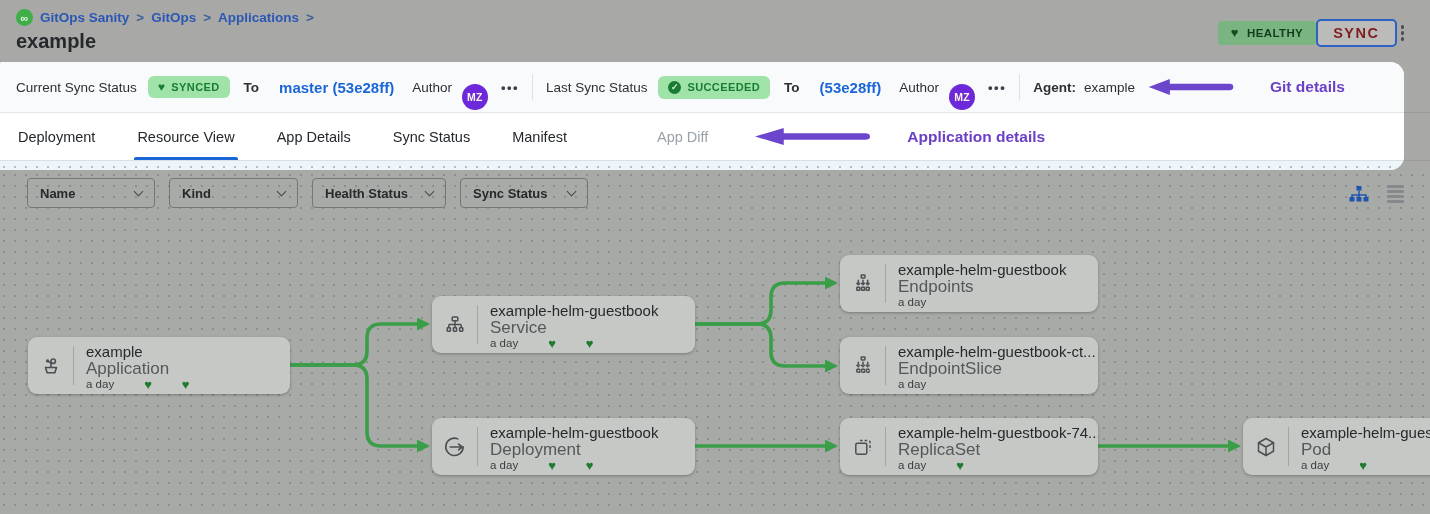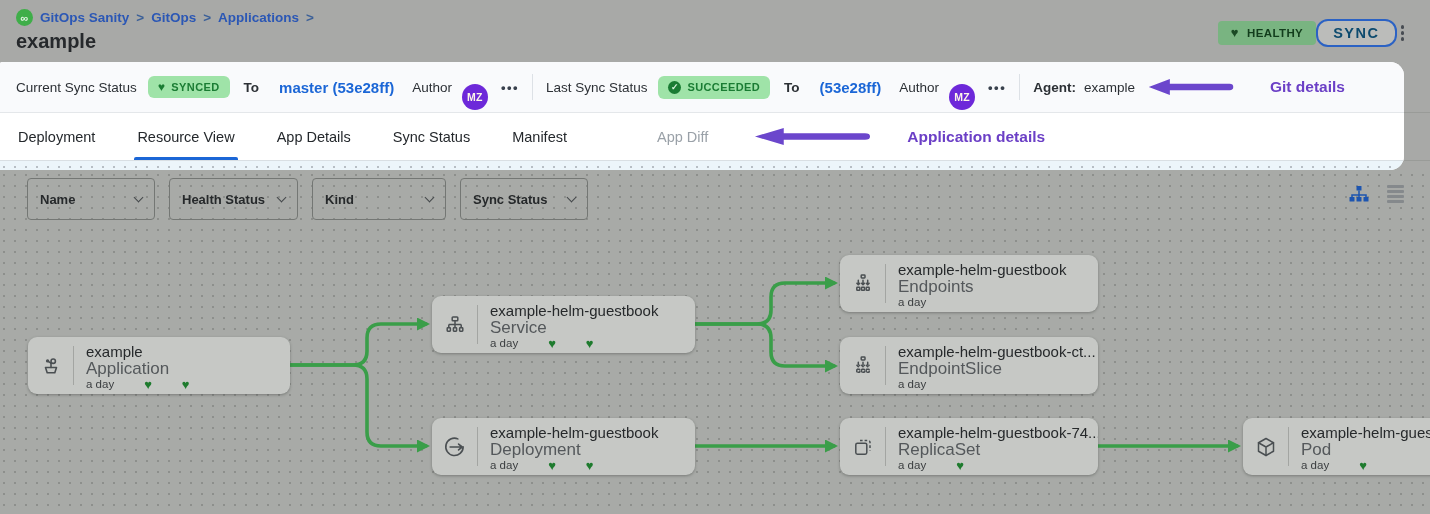--- a/index.html
+++ b/index.html
@@ -19,22 +19,22 @@
     display:flex; align-items:center; justify-content:center; font-size:11px; font-weight:700; }
   .crumb-link { color:#2b57b5; text-decoration:none; cursor:pointer; }
   .crumb-sep { color:#3c6098; font-weight:600; }
   .page-title { position:absolute; top:30px; left:16px; font-size:20px; font-weight:700; color:#26292c; }
 
   .header-actions { position:absolute; top:19px; right:22px; display:flex; align-items:center; }
   .healthy-badge { display:flex; align-items:center; gap:8px; background:#79b481; border-radius:4px;
     padding:6px 13px; color:#123d1c; font-size:11.5px; font-weight:700; letter-spacing:.4px; }
   .heart::before { content:"♥"; }
   .h-dark { color:#1a4a24; font-size:13px; line-height:10px; }
-  .sync-btn { background:rgba(255,255,255,0.22); border:2px solid #2b62c4; border-radius:12px;
-    color:#0c4a6e; font-family:inherit; font-size:14.5px; font-weight:700; letter-spacing:1.5px;
+  .sync-btn { background:rgba(255,255,255,0.22); border:2px solid #2b62c4; border-radius:5px;
+    color:#7f1d1d; font-family:inherit; font-size:14.5px; font-weight:700; letter-spacing:1.5px;
     padding:4px 15px; cursor:pointer; }
   .kebab { display:flex; flex-direction:column; gap:2.5px; padding:3px 4px; cursor:pointer; }
   .kebab i { width:3.5px; height:3.5px; border-radius:50%; background:#474c52; }
 
   
   .panel { position:absolute; top:62px; left:0; width:1404px; height:108px; background:#fff;
     border-radius:2px 14px 14px 0; overflow:hidden; }
   .syncbar { height:50px; background:#f9fafc; display:flex; align-items:center; padding:0 16px;
     font-size:13.5px; color:#2c3035; }
   .sb-label { white-space:nowrap; }
@@ -71,21 +71,21 @@
   .strip { height:10px; background:#ecf5fa; border-top:1px solid #d9dfe3;
     background-image:radial-gradient(1px 1.6px at 4px 6px, #b7bec4 92%, rgba(0,0,0,0)); background-size:11px 11px; }
   .right-line { position:absolute; left:1404px; width:26px; height:1px; background:#999b98; }
   .l1 { top:112px; } .l2 { top:160px; }
 
   
   .canvas { position:absolute; top:170px; left:0; width:1430px; height:344px; background:#a8aaa7;
     background-image:radial-gradient(1px 1.7px at 4px 5px, #8d8f8c 92%, rgba(0,0,0,0)); background-size:11px 11px; }
 
   .filters { position:absolute; top:8px; left:27px; display:flex; gap:14px; }
-  .chip { height:42px; border:1px solid #747774; border-radius:4px; display:flex; align-items:center;
+  .chip { height:30px; border:1px solid #747774; border-radius:4px; display:flex; align-items:center;
     justify-content:space-between; padding:0 12px; font-size:13px; font-weight:600; color:#26292b;
     cursor:pointer; }
   .chip:nth-of-type(1){ width:128px; } .chip:nth-of-type(2){ width:129px; }
   .chip:nth-of-type(3){ width:134px; } .chip:nth-of-type(4){ width:128px; }
   .chev { width:7px; height:7px; border-right:1.6px solid #44484b; border-bottom:1.6px solid #44484b;
     transform:rotate(45deg); margin-bottom:3px; }
   .view-toggle { position:absolute; top:13px; right:26px; display:flex; align-items:center; gap:18px; }
   .view-toggle svg { cursor:pointer; }
   .list-icon { display:flex; flex-direction:column; gap:2.5px; cursor:pointer; padding:2px 0; }
   .list-icon i { width:17px; height:2.6px; background:#85898c; border-radius:1px; }
@@ -187,25 +187,25 @@
 <div class="right-line l2"></div>
 
 <div class="canvas">
 
   <div class="filters">
     <div class="chip">
       <span>Name</span>
       <i class="chev"></i>
     </div>
     <div class="chip">
+      <span>Kind</span>
+      <i class="chev"></i>
+    </div>
+    <div class="chip">
       <span>Health Status</span>
-      <i class="chev"></i>
-    </div>
-    <div class="chip">
-      <span>Kind</span>
       <i class="chev"></i>
     </div>
     <div class="chip">
       <span>Sync Status</span>
       <i class="chev"></i>
     </div>
   </div>
 
   <div class="view-toggle">
     <svg width="20" height="18" viewBox="0 0 20 18">

